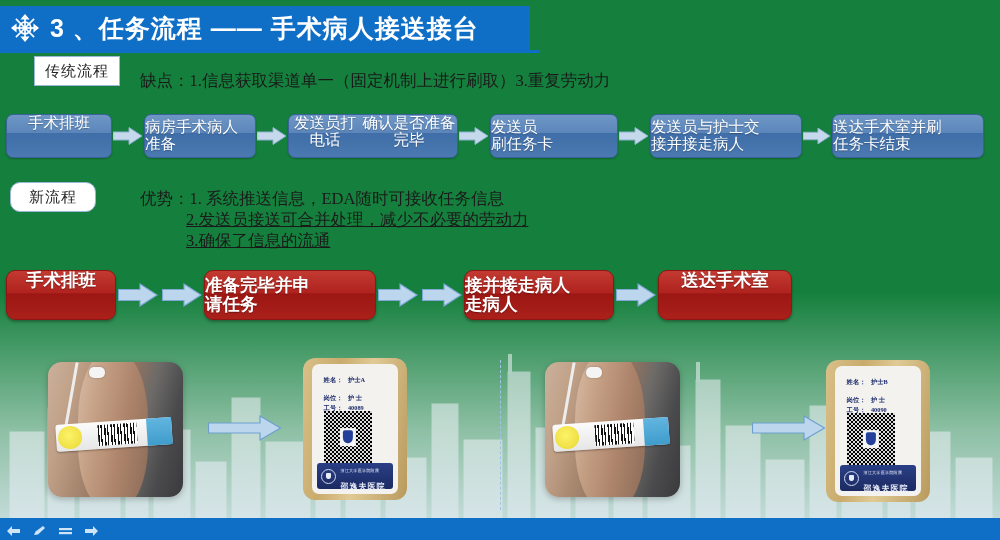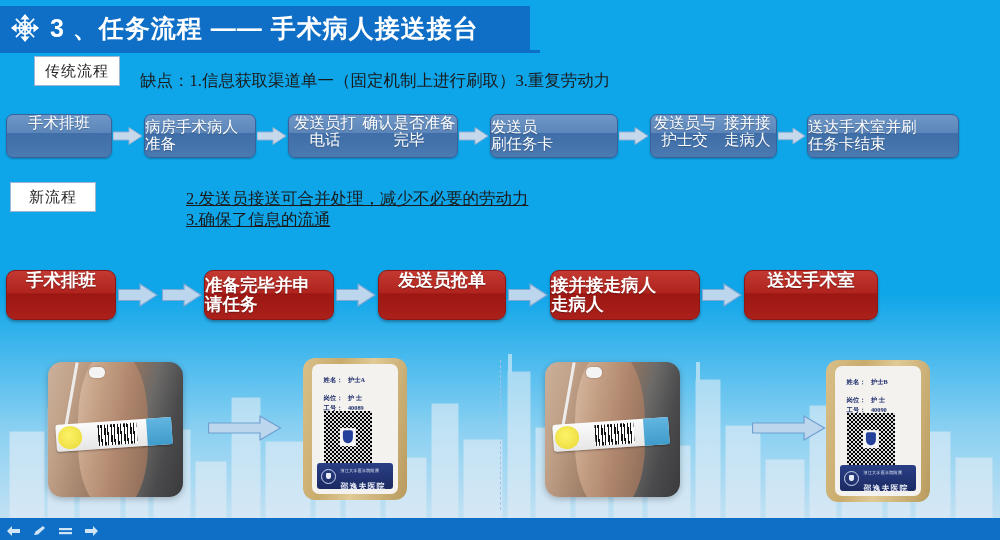--- a/index.html
+++ b/index.html
@@ -1,21 +1,21 @@
 <!DOCTYPE html>
 <html><head>
 <meta charset="utf-8">
 <style>
   html,body{margin:0;padding:0;}
   body{
     width:1000px;height:540px;overflow:hidden;position:relative;
     background:#ffffff;
     font-family:"Liberation Serif","DejaVu Serif",serif;
   }
-  #slide{position:absolute;inset:0;background:#0ea5e9;overflow:hidden;}
+  #slide{position:absolute;inset:0;background:#15803d;overflow:hidden;}
 
   
   .skyline{position:absolute;left:0;bottom:18px;width:1000px;height:210px;opacity:.55;pointer-events:none;}
   .bg-sheen{position:absolute;left:0;bottom:18px;width:1000px;height:230px;
       background:linear-gradient(to bottom,rgba(255,255,255,0) 0%,rgba(240,244,249,.55) 60%,rgba(228,236,245,.85) 100%);}
   .footer-bar{position:absolute;left:0;bottom:0;width:1000px;height:22px;background:#0f6fc6;}
   .footer-icons{position:absolute;left:6px;bottom:3px;display:flex;gap:11px;align-items:center;}
   .footer-icons svg{display:block;}
 
   
@@ -30,21 +30,21 @@
     font-family:"Liberation Sans","DejaVu Sans",sans-serif;white-space:nowrap;
   }
 
   
   .tag{
     position:absolute;border:1px solid #9cb6d8;background:#ffffff;
     font-size:15px;color:#262626;display:flex;align-items:center;justify-content:center;
     letter-spacing:1px;
   }
   #tag-old{left:10px;top:56px;width:84px;height:28px;margin-left:24px;}
-  #tag-new{left:10px;top:182px;width:84px;height:28px;}
+  #tag-new{left:10px;top:182px;width:84px;height:28px;border-radius:10px;}
 
   
   .desc{position:absolute;font-size:16.5px;color:#1a1a1a;line-height:21px;white-space:nowrap;}
   #desc-old{left:140px;top:70px;}
   #desc-new{left:140px;top:188px;}
   #desc-new .l2,#desc-new .l3{padding-left:46px;text-decoration:underline;}
 
   
   .flow{position:absolute;display:flex;align-items:center;}
   #flow-old{left:6px;top:112px;height:48px;}
@@ -217,66 +217,64 @@
     </div>
     <div class="node blue" style="width:128px;flex-direction:column">
       <span>发送员</span>
       <span>刷任务卡</span>
     </div>
     <div class="arrow" style="width:32px">
       <svg width="30" height="18" viewBox="0 0 30 18">
           <path d="M0 5 H16 V0.5 L29 9 L16 17.5 V13 H0 Z" fill="#c6d8ec" stroke="#8fafd1" stroke-width="1"></path>
         </svg>
     </div>
-    <div class="node blue" style="width:127px;">
+    <div class="node blue" style="width:152px;flex-direction:column">
       <span>发送员与护士交</span>
       <span>接并接走病人</span>
     </div>
     <div class="arrow" style="width:30px">
       <svg width="28" height="18" viewBox="0 0 30 18">
           <path d="M0 5 H16 V0.5 L29 9 L16 17.5 V13 H0 Z" fill="#c6d8ec" stroke="#8fafd1" stroke-width="1"></path>
         </svg>
     </div>
     <div class="node blue" style="width:152px;flex-direction:column">
       <span>送达手术室并刷</span>
       <span>任务卡结束</span>
     </div>
   </div>
 
   <div class="tag" id="tag-new">新流程</div>
   <div class="desc" id="desc-new">
+    <div class="l1">优势：1. 系统推送信息，EDA随时可接收任务信息</div>
     <div class="l2">2.发送员接送可合并处理，减少不必要的劳动力</div>
     <div class="l3">3.确保了信息的流通</div>
   </div>
 
   <div class="flow" id="flow-new">
     <div class="node red" style="width:110px">
       <span>手术排班</span>
     </div>
     <div class="arrow" style="width:44px">
       <svg width="40" height="24" viewBox="0 0 40 24">
           <path d="M0.5 6.5 H22 V1 L39 12 L22 23 V17.5 H0.5 Z" fill="#bcd6ee" stroke="#7fa8d4" stroke-width="1.1"></path>
         </svg>
     </div>
     <div class="arrow" style="width:44px">
       <svg width="40" height="24" viewBox="0 0 40 24">
           <path d="M0.5 6.5 H22 V1 L39 12 L22 23 V17.5 H0.5 Z" fill="#bcd6ee" stroke="#7fa8d4" stroke-width="1.1"></path>
         </svg>
     </div>
-    <div class="node red" style="width:130px;flex-direction:column">
+    <div class="node red" style="width:172px;flex-direction:column">
       <span>准备完毕并申</span>
       <span>请任务</span>
     </div>
     <div class="arrow" style="width:44px">
       <svg width="40" height="24" viewBox="0 0 40 24">
           <path d="M0.5 6.5 H22 V1 L39 12 L22 23 V17.5 H0.5 Z" fill="#bcd6ee" stroke="#7fa8d4" stroke-width="1.1"></path>
         </svg>
-    </div>
-    <div class="node red" style="width:128px">
-      <span>发送员抢单</span>
     </div>
     <div class="arrow" style="width:44px">
       <svg width="40" height="24" viewBox="0 0 40 24">
           <path d="M0.5 6.5 H22 V1 L39 12 L22 23 V17.5 H0.5 Z" fill="#bcd6ee" stroke="#7fa8d4" stroke-width="1.1"></path>
         </svg>
     </div>
     <div class="node red" style="width:150px;flex-direction:column">
       <span>接并接走病人</span>
       <span>走病人</span>
     </div>

